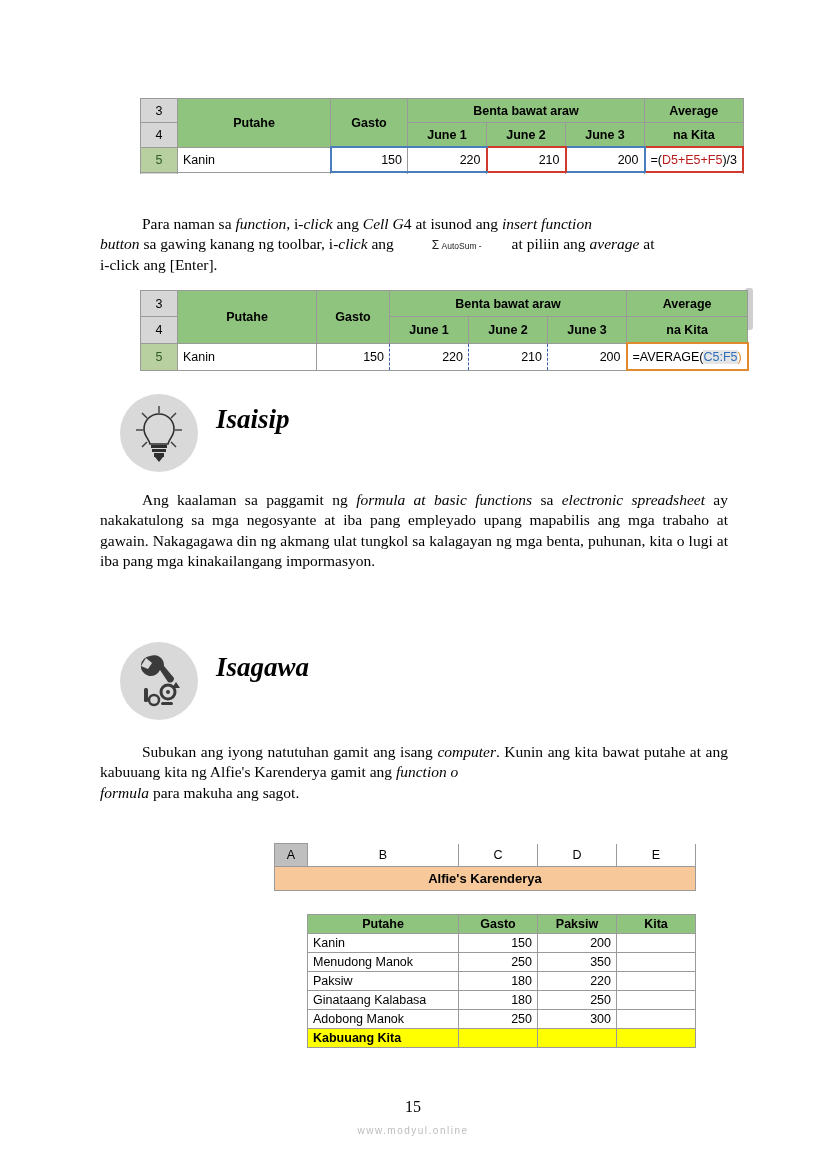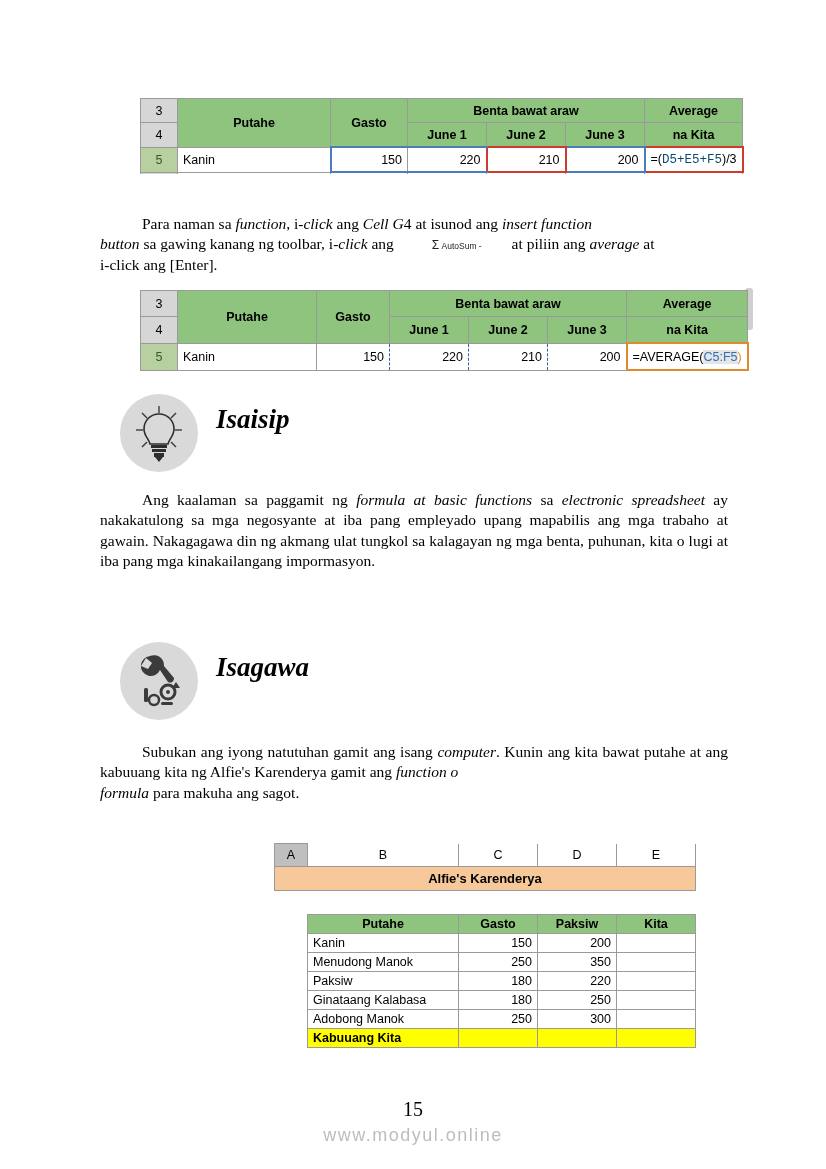--- a/index.html
+++ b/index.html
@@ -71,21 +71,21 @@
   }
   .cell-red-box {
     border: 2px solid #d03a2a !important;
   }
   .cell-blue-right {
     border-right: 2px solid #4a7ebb !important;
     border-top: 2px solid #4a7ebb !important;
     border-bottom: 2px solid #4a7ebb !important;
   }
   .formula-red { border: 2px solid #d03a2a !important; }
-  .f-blue { color: #0c4a6e; font-family: Liberation Mono, monospace; }
+  .f-blue { color: #b91c1c; }
 
   
   .para {
     position: absolute;
     font-family: "Liberation Serif", serif;
     font-size: 15.5px;
     line-height: 1.32;
     text-align: justify;
     color: #000;
   }
@@ -175,29 +175,29 @@
   .yellow { background: #ffff00 !important; }
   .yellow-label { background: #ffff00 !important; font-weight: bold; }
 
   
   #page-number {
     position: absolute;
     left: 0; right: 0;
     top: 1098px;
     text-align: center;
     font-family: "Liberation Serif", serif;
-    font-size: 20px;
+    font-size: 16px;
   }
   #watermark {
     position: absolute;
     left: 0; right: 0;
     top: 1125px;
     text-align: center;
     font-family: "Liberation Sans", sans-serif;
-    font-size: 18px;
+    font-size: 10px;
     letter-spacing: 1.5px;
     color: #bdbdbd;
   }
   
   #scroll-sliver {
     position: absolute;
     left: 745px;
     top: 288px;
     width: 8px;
     height: 42px;

